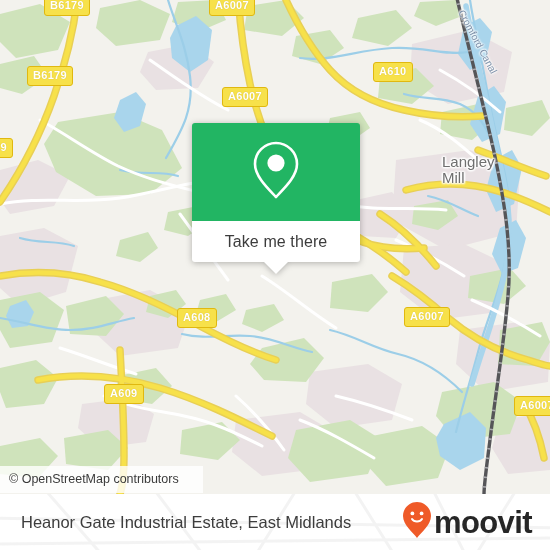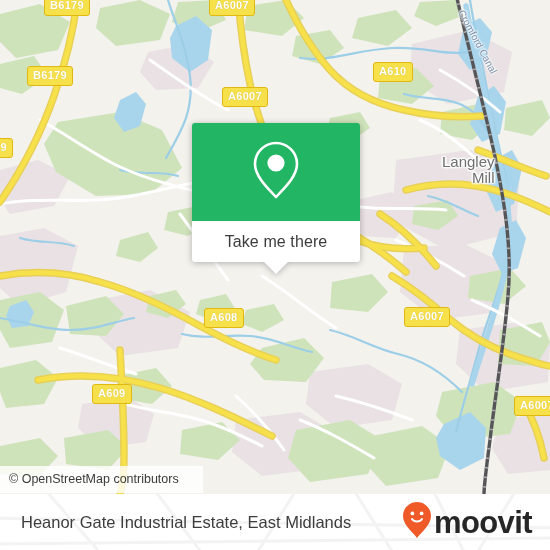--- a/index.html
+++ b/index.html
@@ -46,21 +46,21 @@
     text-shadow: 0 0 1px rgba(120,95,0,.35);
     box-sizing: border-box;
   }
 
   
   .place-label {
     position: absolute;
     color: #6f6f6f;
     font-size: 15px;
     line-height: 16px;
-    text-align: right;
+    text-align: left;
     white-space: pre;
     text-shadow:
        1px  0 2px #fff, -1px  0 2px #fff,
        0  1px 2px #fff,  0 -1px 2px #fff,
        1px  1px 2px #fff, -1px  1px 2px #fff,
        1px -1px 2px #fff, -1px -1px 2px #fff;
     pointer-events: none;
   }
   .water-label {
     position: absolute;
@@ -333,22 +333,22 @@
       </g>
     </svg>
 
     <div id="shield-layer">
         <div class="shield" style="left: 44px; top: -4px;">B6179</div>
         <div class="shield" style="left: 27px; top: 66px;">B6179</div>
         <div class="shield" style="left: -12px; top: 138px;">79</div>
         <div class="shield" style="left: 209px; top: -4px;">A6007</div>
         <div class="shield" style="left: 222px; top: 87px;">A6007</div>
         <div class="shield" style="left: 341px; top: 62px; margin-left: 32px;">A610</div>
-        <div class="shield" style="left: 204px; top: 308px;">A608</div>
-        <div class="shield" style="left: 92px; top: 384px;">A609</div>
+        <div class="shield" style="left: 177px; top: 308px;">A608</div>
+        <div class="shield" style="left: 104px; top: 384px;">A609</div>
         <div class="shield" style="left: 404px; top: 307px;">A6007</div>
         <div class="shield" style="left: 514px; top: 396px;">A6007</div>
       </div>
 
     <div id="label-layer">
         <div class="place-label" style="left: 442px; top: 154px;">Langley
 Mill</div>
         <div class="water-label" style="left: 466px; top: 8px; transform: rotate(62deg); transform-origin: left top;">Cromford Canal</div>
       </div>
 

